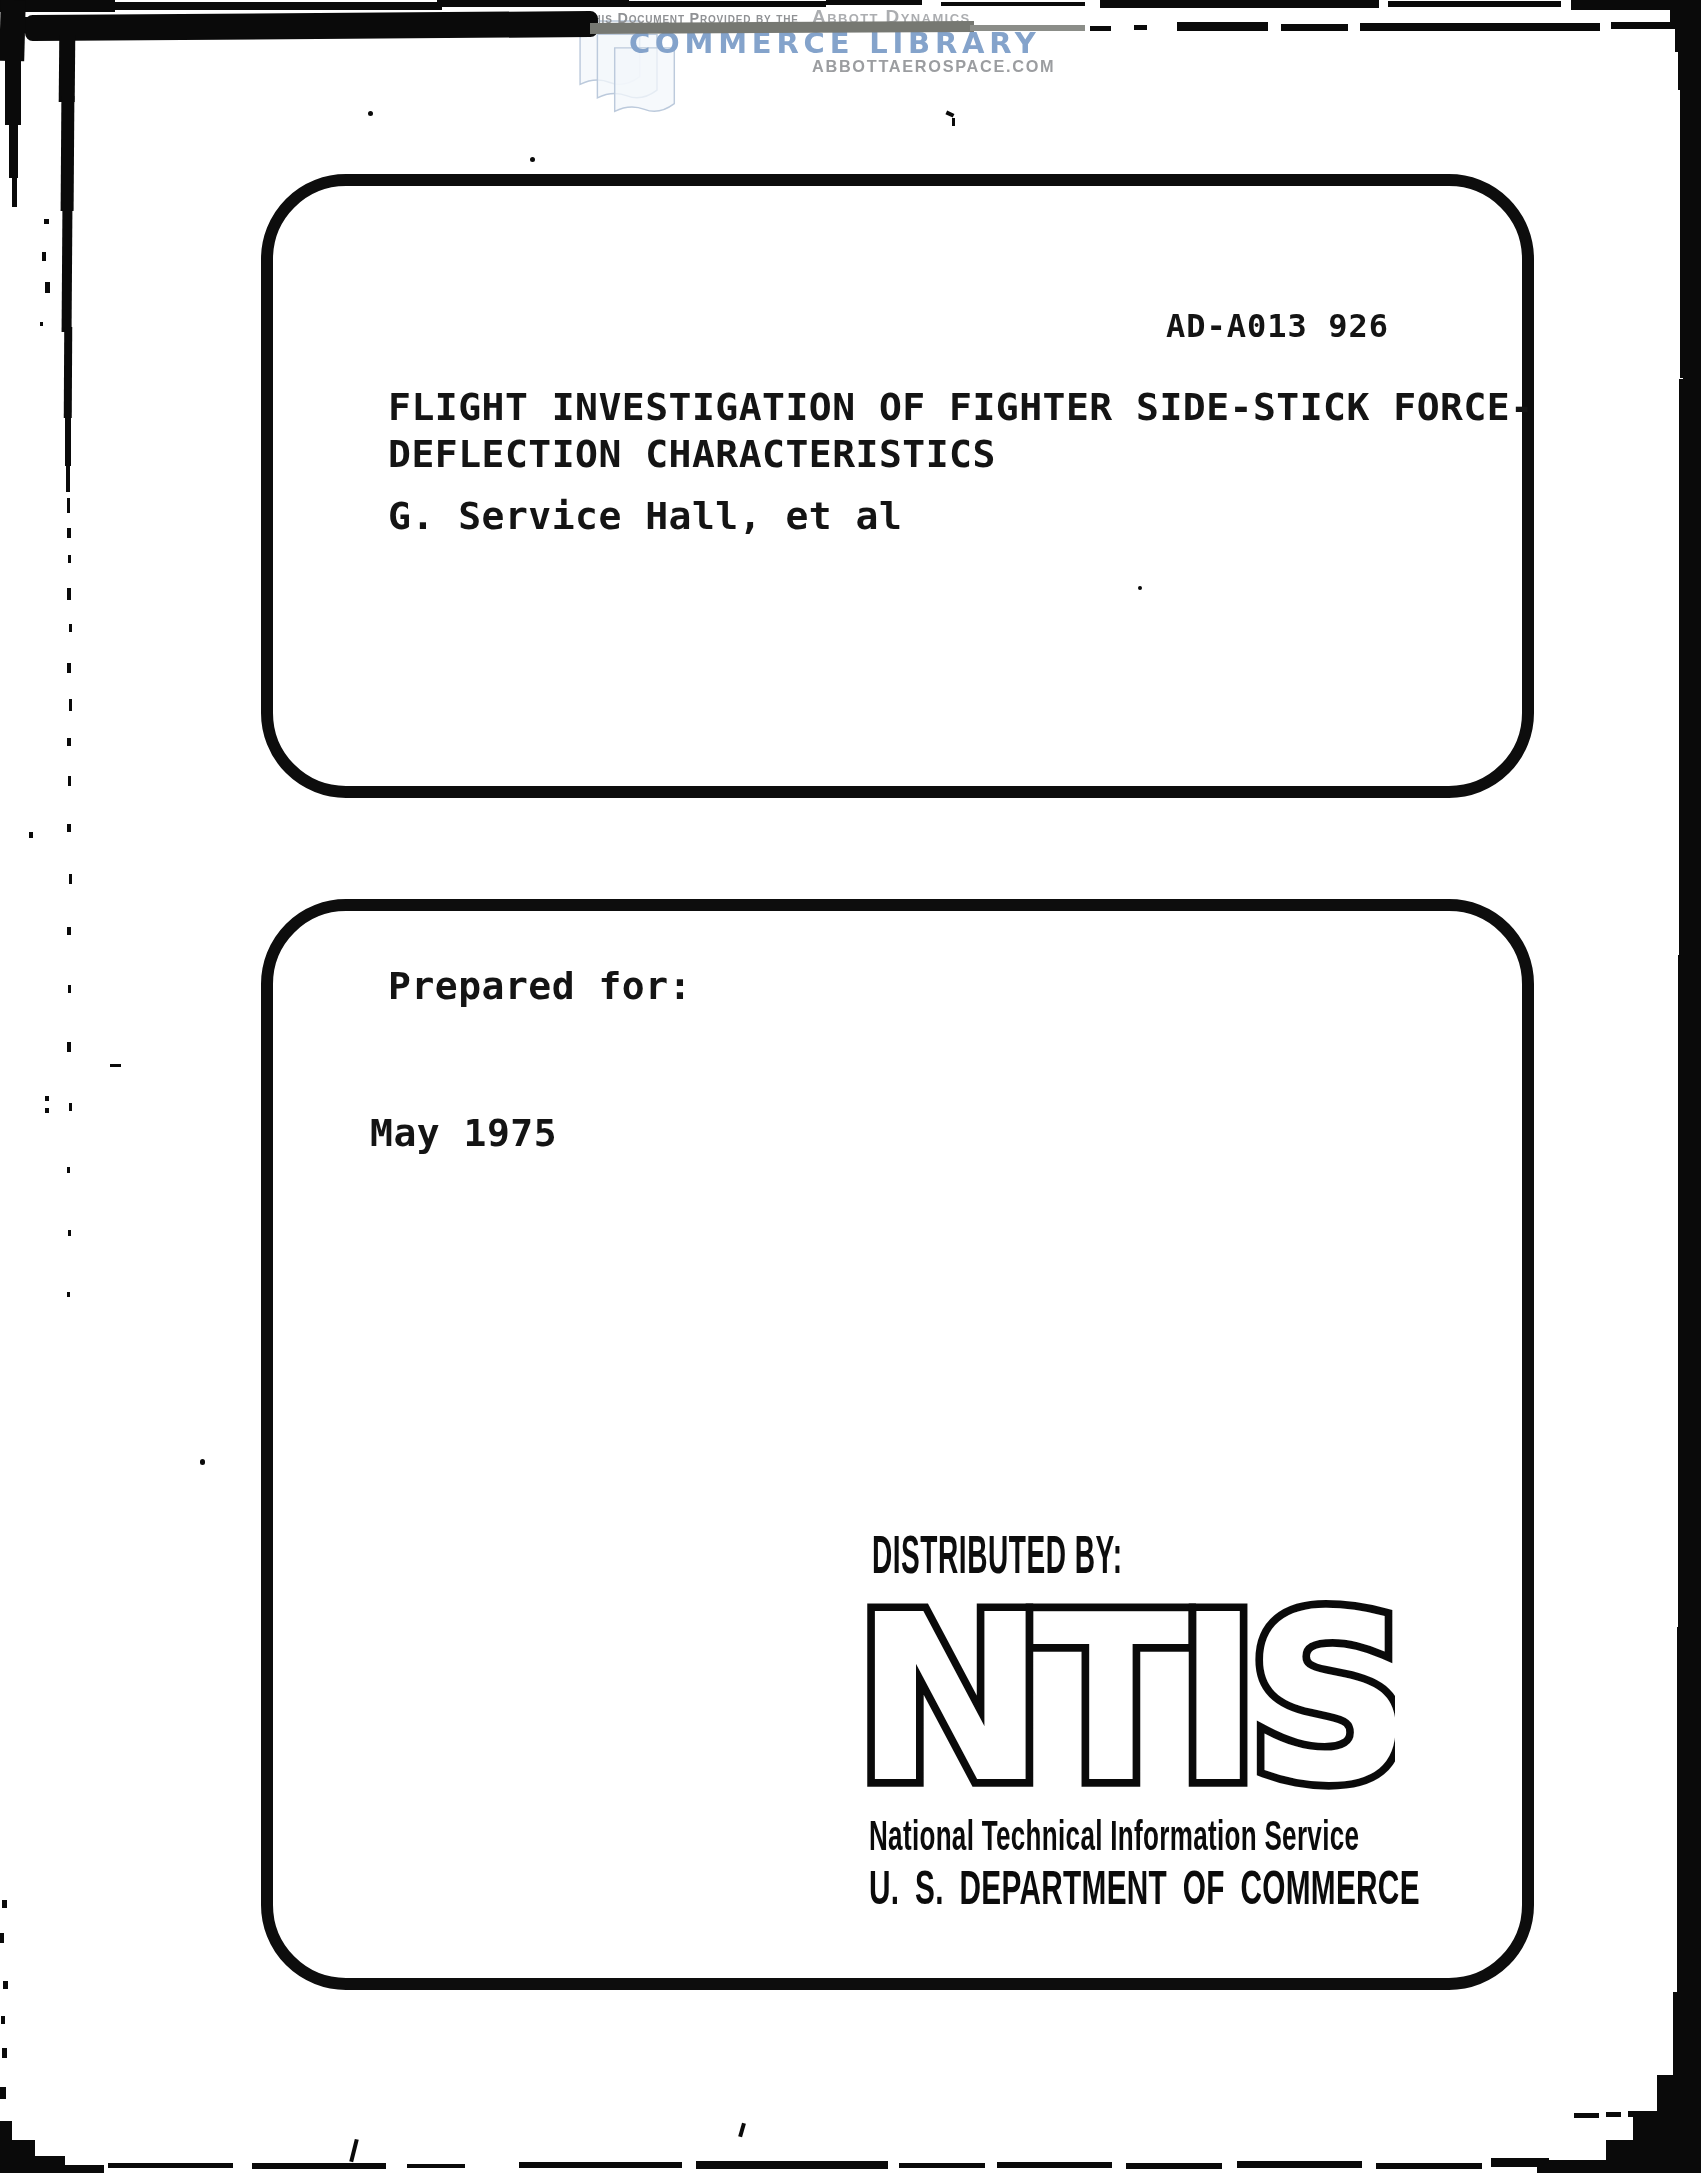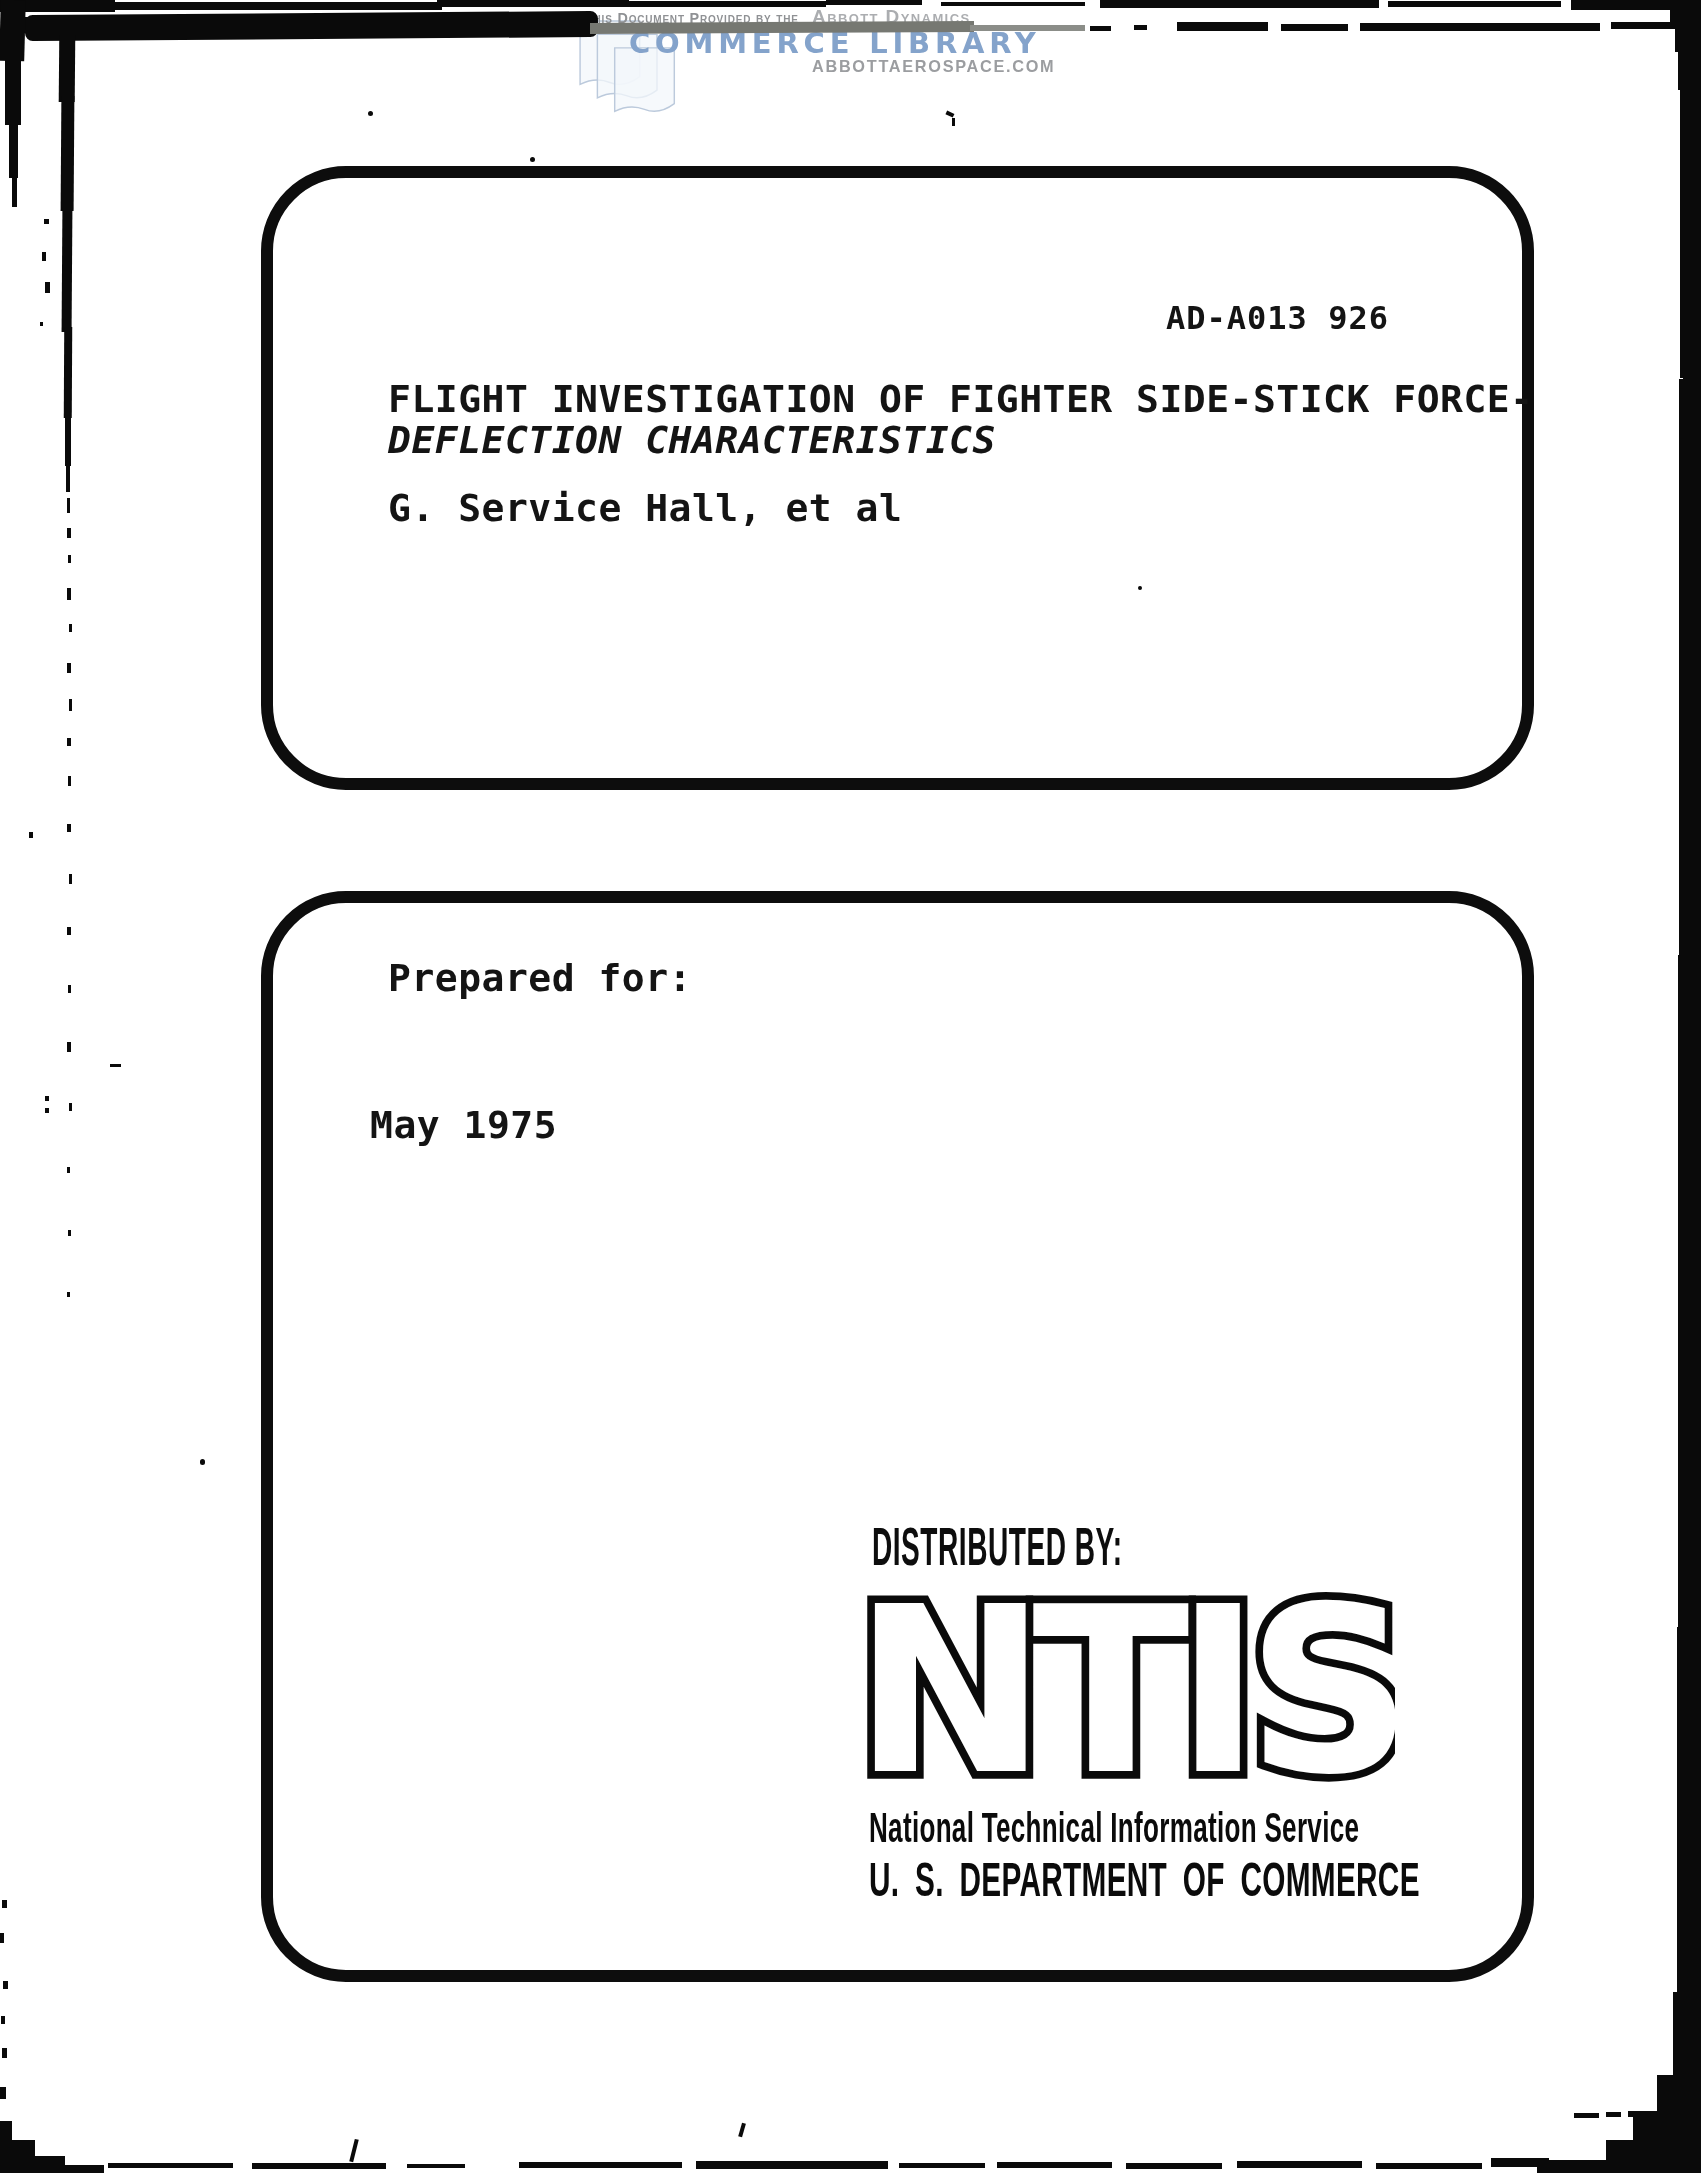--- a/index.html
+++ b/index.html
@@ -17,28 +17,28 @@
   .wm-url{left:812px;top:57px;font-family:"Liberation Sans",sans-serif;font-weight:600;
           font-size:16.3px;letter-spacing:1.7px;color:#9b9da0;white-space:nowrap;}
   .wm-icon{left:578px;top:19px;}
 
   
   #artifact-layer{position:absolute;left:0;top:0;width:100%;height:100%;z-index:2;pointer-events:none;}
   .artifact{position:absolute;background:#0a0a0a;}
 
   
   .card{position:absolute;left:261px;width:1273px;border:12.5px solid #0d0d0d;border-radius:85px;
-        box-sizing:border-box;background:transparent;z-index:3;}
+        box-sizing:border-box;background:transparent;z-index:3;margin-top:8px;}
   #report-card{top:166px;height:624px;}
   #distribution-card{top:891px;height:1091px;}
   .tw{position:absolute;font-family:"DejaVu Sans Mono",monospace;font-weight:bold;color:#141414;
       font-size:38px;letter-spacing:0.5px;white-space:nowrap;}
   .accession{left:893px;top:121px;font-size:32px;letter-spacing:1px;}
   .t1{left:115px;top:199px;}
-  .t2{left:115px;top:240px;font-style:italic;}
+  .t2{left:115px;top:246px;}
   .auth{left:115px;top:308px;}
   .org{left:115px;top:372px;}
   .prep{left:115px;top:53px;}
   .af{left:115px;top:115px;}
   .date{left:97px;top:200px;}
 
   .distributed{position:absolute;left:599px;top:612px;font-family:"Liberation Sans",sans-serif;
       font-weight:bold;font-size:54px;color:#0d0d0d;transform:scaleX(0.52);transform-origin:left top;
       white-space:nowrap;letter-spacing:1px;}
   .ntis-svg{position:absolute;left:584px;top:687px;}

